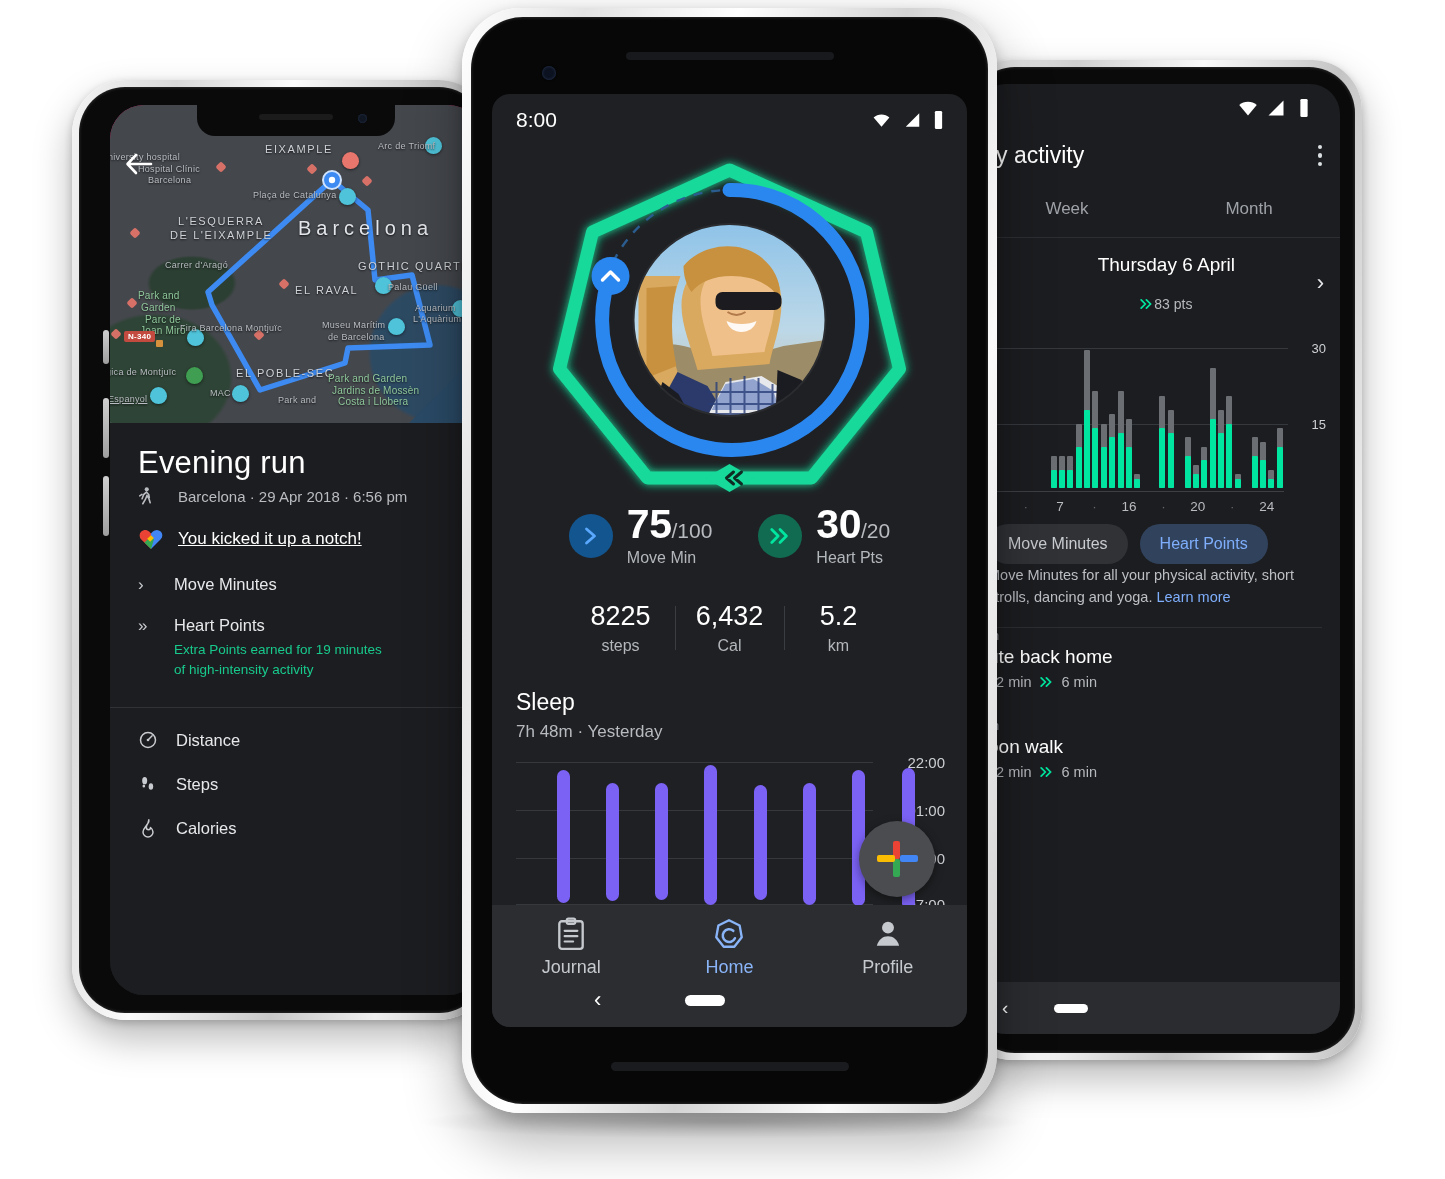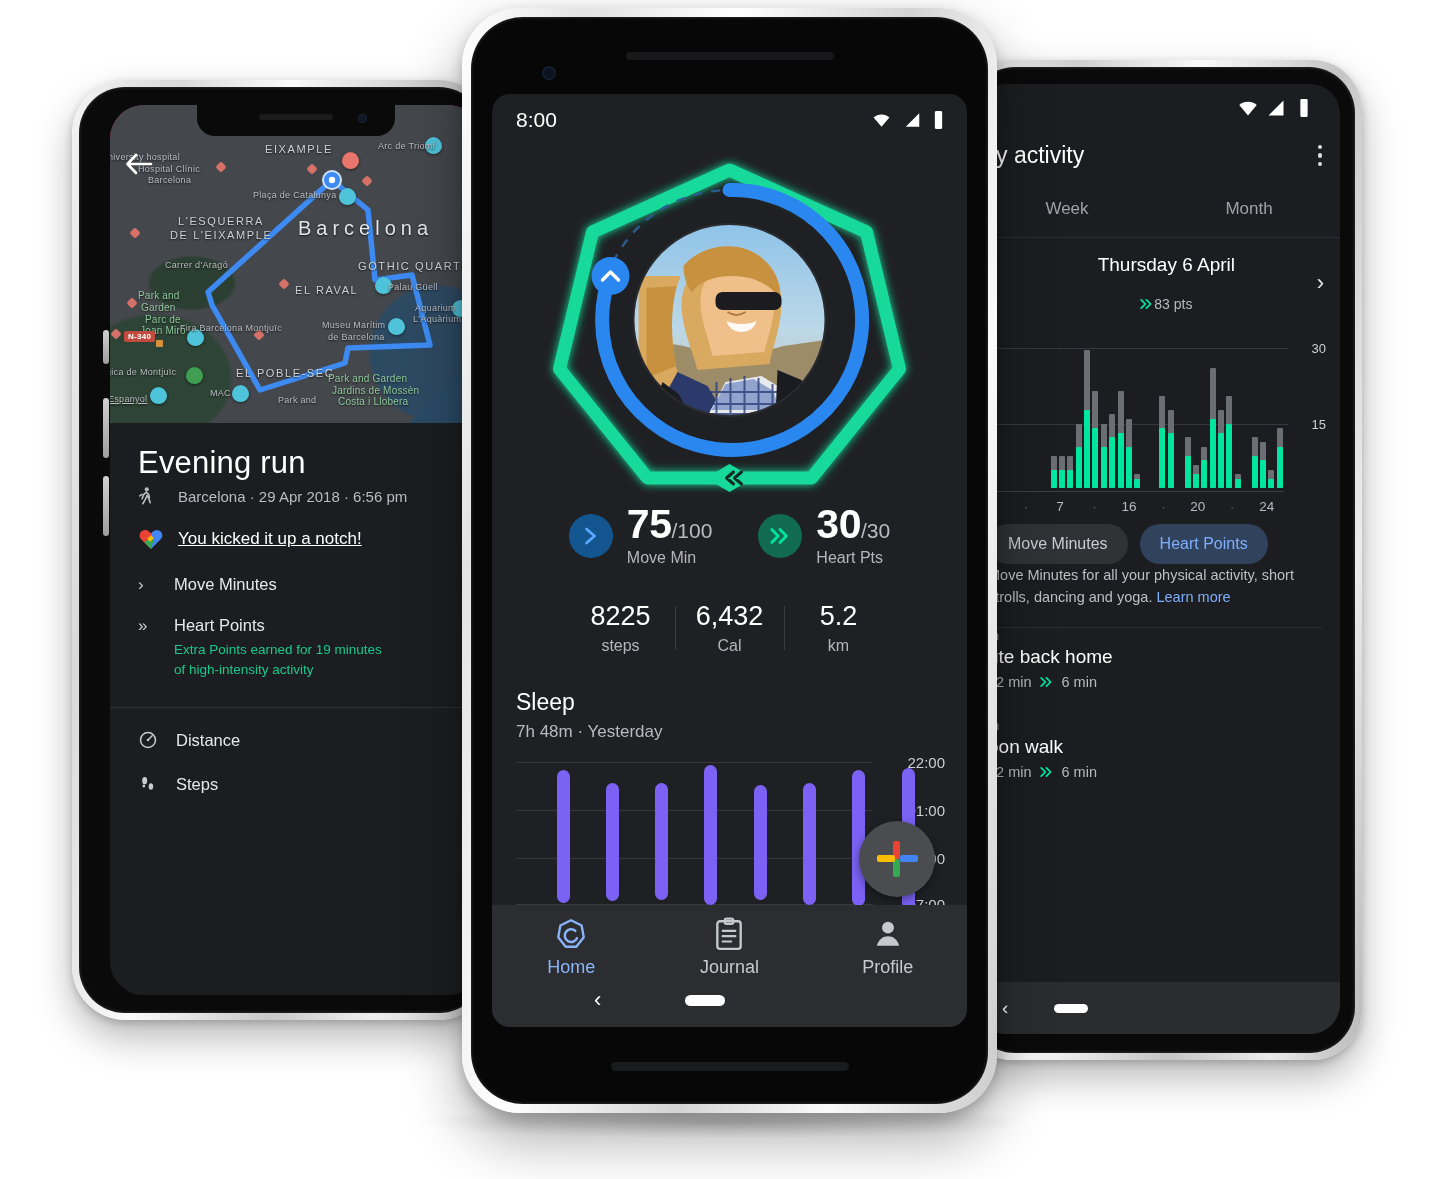--- a/index.html
+++ b/index.html
@@ -551,20 +551,27 @@
           </div>
           <div class="lp-stat">
             <svg class="ic" viewBox="0 0 24 24">
                 <ellipse cx="8" cy="8" rx="3" ry="4.4" fill="#c8cbcf"></ellipse>
                 <ellipse cx="15.5" cy="15" rx="2.7" ry="4" fill="#c8cbcf"></ellipse>
                 <ellipse cx="7" cy="14.5" rx="1.6" ry="1.8" fill="#c8cbcf"></ellipse>
               </svg>
             <span>Steps</span>
             <span class="val"></span>
           </div>
+          <div class="lp-stat">
+            <svg class="ic" viewBox="0 0 24 24">
+                <path d="M13 2c1 4-3 5-3 9 0 2 1.4 3 2.6 3 1.6 0 2.4-1.2 2.4-2.6 2 1.6 3 3.4 3 5.4 0 3.3-2.7 6-6 6s-6-2.7-6-6C6 11 13 9 13 2z" fill="none" stroke="#c8cbcf" stroke-width="1.8" stroke-linejoin="round"></path>
+              </svg>
+            <span>Calories</span>
+            <span class="val"></span>
+          </div>
         </div>
       </div>
 
       <div class="notch-left">
         <div class="speaker"></div>
         <div class="cam"></div>
       </div>
     </div>
   </div>
 
@@ -665,21 +672,21 @@
         </div>
         <div class="metric">
           <div class="bub green">
             <svg width="22" height="20" viewBox="0 0 24 20">
                 <path d="M3 3l7 7-7 7M12 3l7 7-7 7" stroke="#00e6a0" stroke-width="3" fill="none" stroke-linecap="round" stroke-linejoin="round"></path>
               </svg>
           </div>
           <div class="col">
             <div class="topline">
               <span class="num">30</span>
-              <span class="den">/30</span>
+              <span class="den">/20</span>
             </div>
             <div class="lab">Heart Pts</div>
           </div>
         </div>
       </div>
 
       <div class="summary">
         <div class="cell">
           <div class="v">8225</div>
           <div class="u">steps</div>
@@ -725,35 +732,35 @@
               <rect x="41" y="34" width="18" height="7" rx="2" fill="#4285f4"></rect>
               <rect x="34" y="38" width="7" height="18" rx="2" fill="#34a853"></rect>
               <rect x="18" y="34" width="18" height="7" rx="2" fill="#fbbc04"></rect>
             </svg>
           </div>
         </div>
       </div>
 
       <div class="cp-nav">
         <div class="cp-tabs">
-          <div class="cp-tab active">
-            <svg width="34" height="34" viewBox="0 0 32 32">
-              <polygon points="16,3 26,8 28,19 21,28 11,28 4,19 6,8" fill="none" stroke="#8ab4f8" stroke-width="2.2" stroke-linejoin="round"></polygon>
-              <path d="M20 13a6 6 0 1 0 1.6 7" fill="none" stroke="#8ab4f8" stroke-width="2.4" stroke-linecap="round"></path>
-            </svg>
-            <div class="t">Home</div>
-          </div>
           <div class="cp-tab">
             <svg width="32" height="34" viewBox="0 0 28 32">
               <rect x="3" y="4" width="22" height="26" rx="2.5" fill="none" stroke="#c6c9cd" stroke-width="2.2"></rect>
               <rect x="10" y="1.5" width="8" height="5" rx="1.6" fill="none" stroke="#c6c9cd" stroke-width="2"></rect>
               <path d="M8 13h12M8 18h12M8 23h8" stroke="#c6c9cd" stroke-width="2" stroke-linecap="round"></path>
             </svg>
             <div class="t">Journal</div>
           </div>
+          <div class="cp-tab active">
+            <svg width="34" height="34" viewBox="0 0 32 32">
+              <polygon points="16,3 26,8 28,19 21,28 11,28 4,19 6,8" fill="none" stroke="#8ab4f8" stroke-width="2.2" stroke-linejoin="round"></polygon>
+              <path d="M20 13a6 6 0 1 0 1.6 7" fill="none" stroke="#8ab4f8" stroke-width="2.4" stroke-linecap="round"></path>
+            </svg>
+            <div class="t">Home</div>
+          </div>
           <div class="cp-tab">
             <svg width="32" height="34" viewBox="0 0 28 32">
               <circle cx="14" cy="10" r="5.6" fill="#c6c9cd"></circle>
               <path d="M3.5 27c1.5-6 5.8-9 10.5-9s9 3 10.5 9z" fill="#c6c9cd"></path>
             </svg>
             <div class="t">Profile</div>
           </div>
         </div>
         <div class="cp-sysnav">
           <div class="bk">‹</div>

